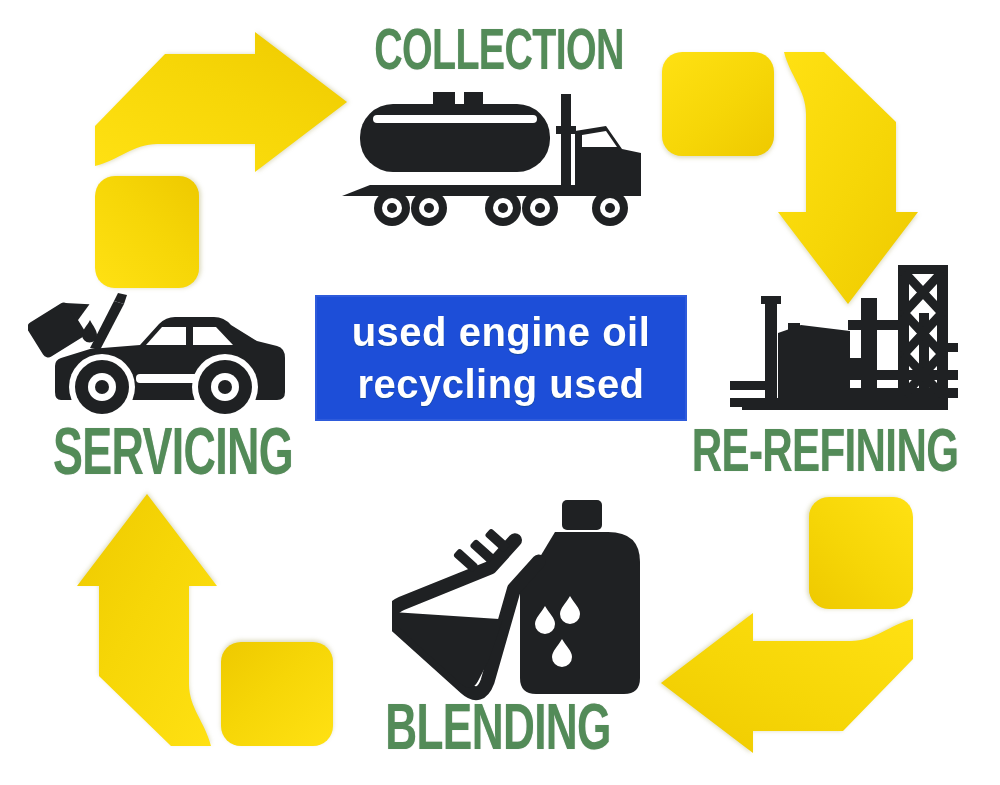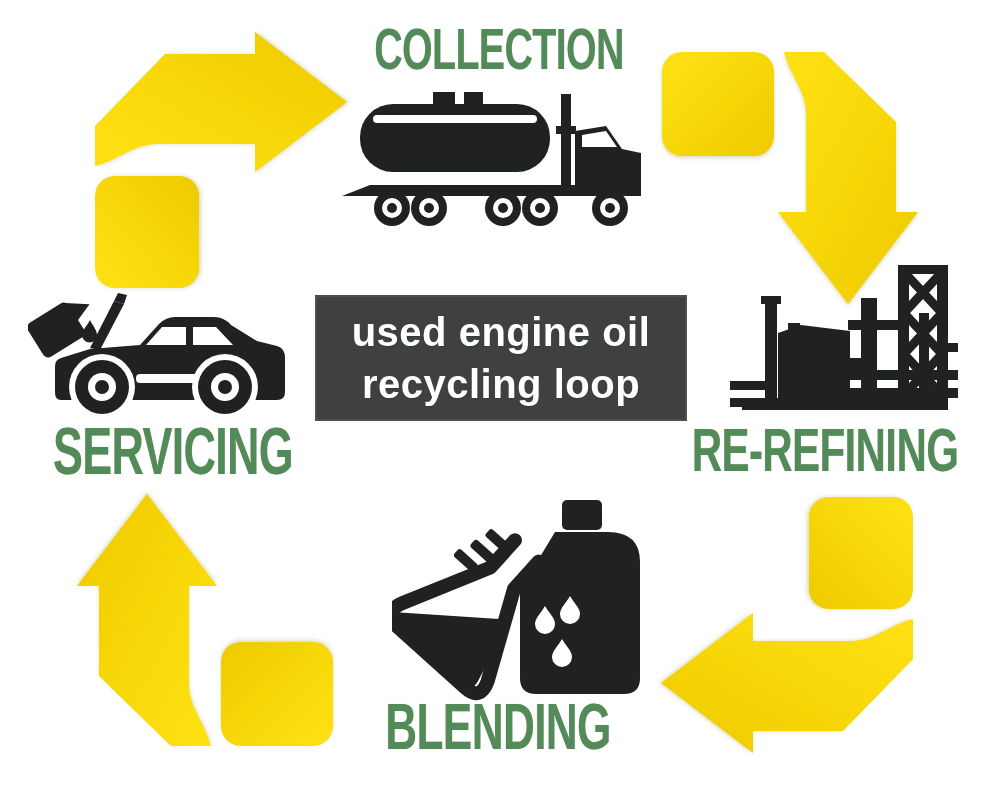--- a/index.html
+++ b/index.html
@@ -9,21 +9,21 @@
   }
   .abs{position:absolute;}
   .stage-label{
     position:absolute;font-weight:bold;color:#538b58;white-space:nowrap;
     transform:translateX(-50%) scaleX(0.68);transform-origin:center top;
     letter-spacing:-1px;text-shadow:0 0 1px rgba(40,60,40,.35);
   }
   .arrow{filter:drop-shadow(0 2px 2px rgba(120,110,0,.25));}
   #center-box{
     position:absolute;left:315px;top:295px;width:372px;height:126px;
-    background:#404040;display:flex;flex-direction:column;align-items:center;
+    background:#1d4ed8;display:flex;flex-direction:column;align-items:center;
     justify-content:center;box-shadow:inset 0 0 0 2px rgba(255,255,255,.08);
   }
   #center-box .line{
     color:#ffffff;font-weight:bold;font-size:40px;line-height:52px;
     letter-spacing:.5px;text-shadow:0 1px 1px rgba(0,60,20,.3);
   }
 </style>
 </head>
 <body>
 
@@ -54,21 +54,21 @@
     <path d="M124,2 L164,2 L236,72 L236,162 L258,162 L188,254 L118,162 L146,162 L146,64 C146,40 130,26 124,2 Z" fill="url(#yg)"></path>
   </svg>
 
   <svg class="abs arrow" style="left:75px;top:488px;transform:rotate(180deg);" width="260" height="260" viewBox="0 0 260 260">
     <rect x="2" y="2" width="112" height="104" rx="20" fill="url(#yg)"></rect>
     <path d="M124,2 L164,2 L236,72 L236,162 L258,162 L188,254 L118,162 L146,162 L146,64 C146,40 130,26 124,2 Z" fill="url(#yg)"></path>
   </svg>
 
   <div id="center-box">
     <div class="line">used engine oil</div>
-    <div class="line">recycling loop</div>
+    <div class="line">recycling used</div>
   </div>
 
   <div class="stage-label" style="left:499px;top:20px;font-size:58px;line-height:58px;">COLLECTION</div>
   <div class="stage-label" style="left:825px;top:419px;font-size:62px;line-height:62px;">RE-REFINING</div>
   <div class="stage-label" style="left:498px;top:694px;font-size:65px;line-height:65px;">BLENDING</div>
   <div class="stage-label" style="left:173px;top:418px;font-size:66px;line-height:66px;">SERVICING</div>
 
   <svg class="abs" style="left:330px;top:82px;" width="340" height="160" viewBox="0 0 340 160">
     <g fill="#1f2123">
 

